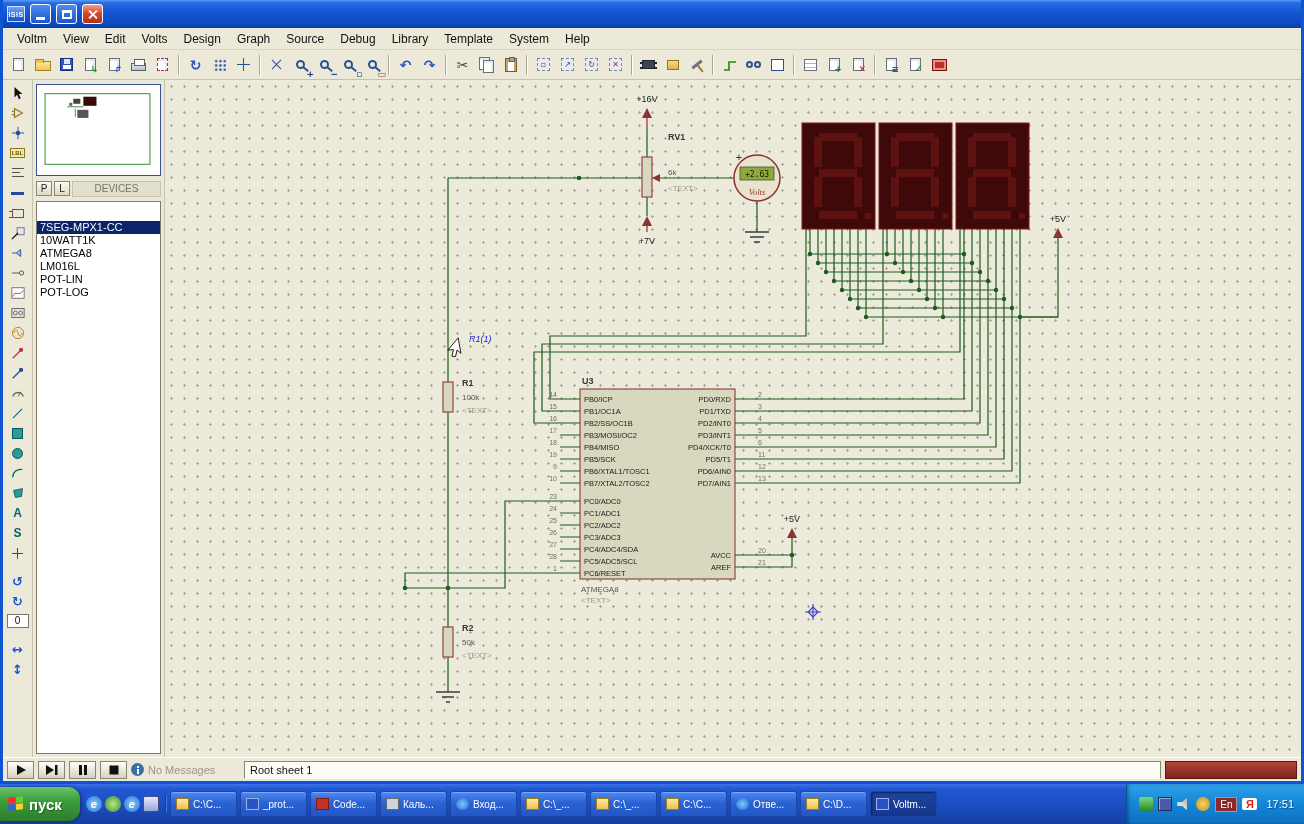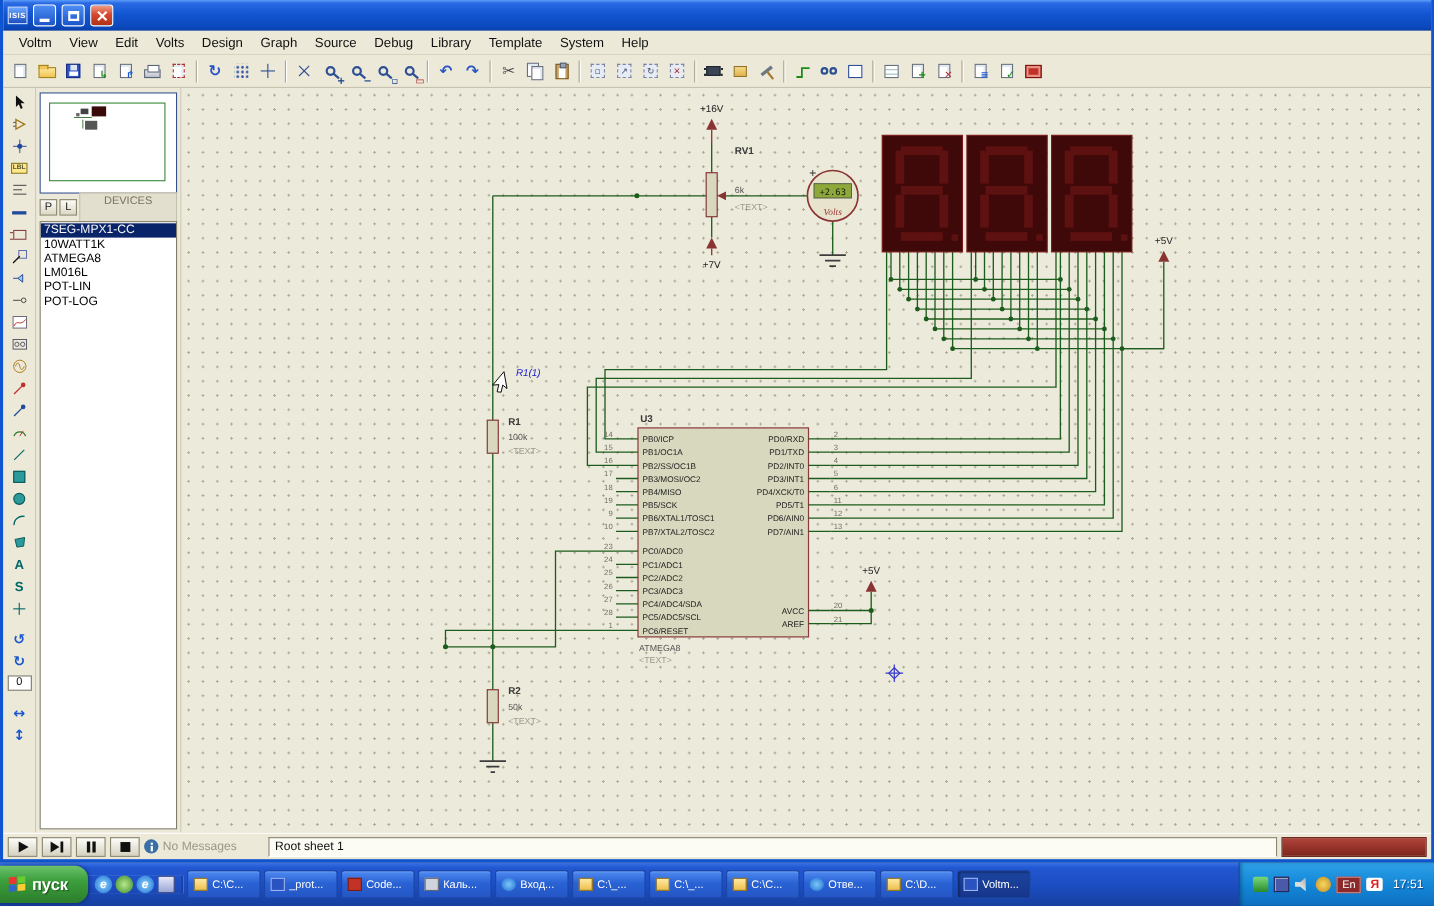--- a/index.html
+++ b/index.html
@@ -73,22 +73,22 @@
 .lblbox{background:#ffe88a;border:1px solid #8a7a2a;font-size:6px;font-weight:bold;color:#553;padding:0 1px;line-height:8px}
 .anglebox{width:22px;height:14px;background:#fff;border:1px solid #7a7a6a;font-size:10px;line-height:12px;text-align:center;color:#111}
 .mchar{font-size:13px;font-weight:bold;color:#1a56d0;font-family:"DejaVu Sans",sans-serif;line-height:1}
 .achar{font-size:12px;font-weight:bold;color:#066;line-height:1}
 .crossmk{width:11px;height:11px;background:linear-gradient(#066,#066) center/11px 1px no-repeat,linear-gradient(#066,#066) center/1px 11px no-repeat}
 
 .sidebar{width:132px;flex:none;background:#ece9d8;display:flex;flex-direction:column;padding:4px 3px 3px 3px;gap:4px;border-right:1px solid #c6c2b0}
 .overview{height:92px;flex:none;background:#fff;border:1px solid #35508f;padding:2px}
 .dev-header{height:17px;flex:none;display:flex;align-items:center;gap:2px}
 .plbtn{width:16px;height:15px;border:1px solid #8a8670;background:linear-gradient(#fcfbf6,#ddd9c6);font-size:10px;display:flex;align-items:center;justify-content:center;color:#222}
-.dev-title{flex:1;text-align:center;font-size:10px;color:#77735f;border:1px solid #c6c2b0;background:#e3dfce;height:27px;line-height:14px}
-.dev-list{flex:1;background:#fff;border:1px solid #7f7b68;font-size:11px;padding-top:1px;overflow:hidden}
+.dev-title{flex:1;text-align:center;font-size:10px;color:#77735f;border:1px solid #c6c2b0;background:#e3dfce;height:16px;line-height:14px}
+.dev-list{flex:1;background:#fff;border:1px solid #7f7b68;font-size:11px;padding-top:19px;overflow:hidden}
 .dev-item{height:13px;line-height:13px;padding-left:3px;white-space:nowrap;color:#000}
 .dev-item.sel{background:#0a246a;color:#f8f8f8}
 
 .canvas{flex:1;position:relative;background-color:#eceadb;background-image:radial-gradient(circle,#aaa894 1px,transparent 1.2px);background-size:13px 13px;overflow:hidden}
 .schem{position:absolute;left:0;top:0;width:100%;height:100%;font-family:"Liberation Sans",sans-serif}
 
 .statusbar{height:24px;flex:none;display:flex;align-items:center;gap:4px;padding:2px 4px;background:#ece9d8;border-top:1px solid #fff}
 .pbtn{width:27px;height:18px;flex:none;background:linear-gradient(#fdfdfa,#d6d2c0);border:1px solid #8a8670;display:flex;align-items:center;justify-content:center}
 .infoc{width:13px;height:13px;flex:none;border-radius:50%;background:#3a6ea5;position:relative}
 .infoc::before{content:"";position:absolute;left:6px;top:3px;width:2px;height:2px;background:#fff}

